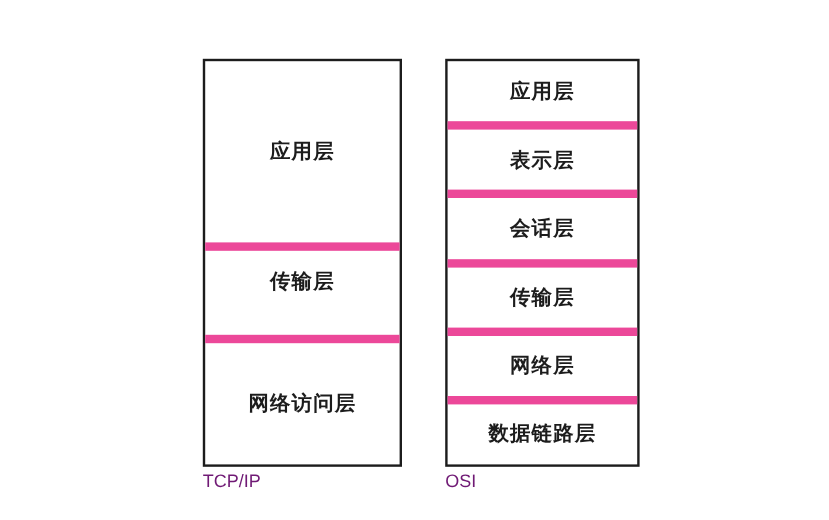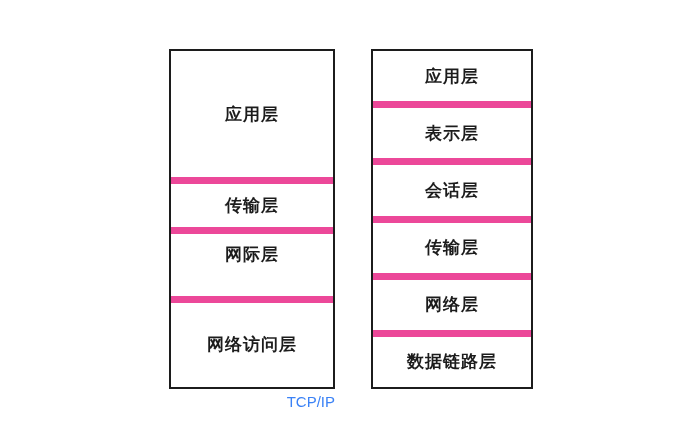--- a/index.html
+++ b/index.html
@@ -49,50 +49,50 @@
     border-top: none;
   }
   .f1 { flex: 1 1 0; }
   .f2 { flex: 2 2 0; margin-top: 20px; }
   .f3 { flex: 3 3 0; }
   .model-label {
     position: absolute;
     top: 392px;
     height: 20px;
     line-height: 20px;
-    text-align: right;
+    text-align: left;
     font-size: 15px;
-    color: #3b82f6;
+    color: #701a75;
     font-family: "Liberation Sans", sans-serif;
   }
   .model-label-tcpip {
     left: 169px;
     width: 166px;
   }
   .model-label-osi {
     left: 371px;
     width: 162px;
   }
 </style>
 </head>
 <body>
 
 <div class="canvas">
 
   <div class="stack stack-tcpip">
     <div class="cell f3">应用层</div>
     <div class="cell f1">传输层</div>
-    <div class="cell f1">网际层</div>
     <div class="cell f2">网络访问层</div>
   </div>
 
   <div class="stack stack-osi">
     <div class="cell f1">应用层</div>
     <div class="cell f1">表示层</div>
     <div class="cell f1">会话层</div>
     <div class="cell f1">传输层</div>
     <div class="cell f1">网络层</div>
     <div class="cell f1">数据链路层</div>
   </div>
 
   <div class="model-label model-label-tcpip">TCP/IP</div>
+  <div class="model-label model-label-osi">OSI</div>
 
 </div>
 
 </body></html>

